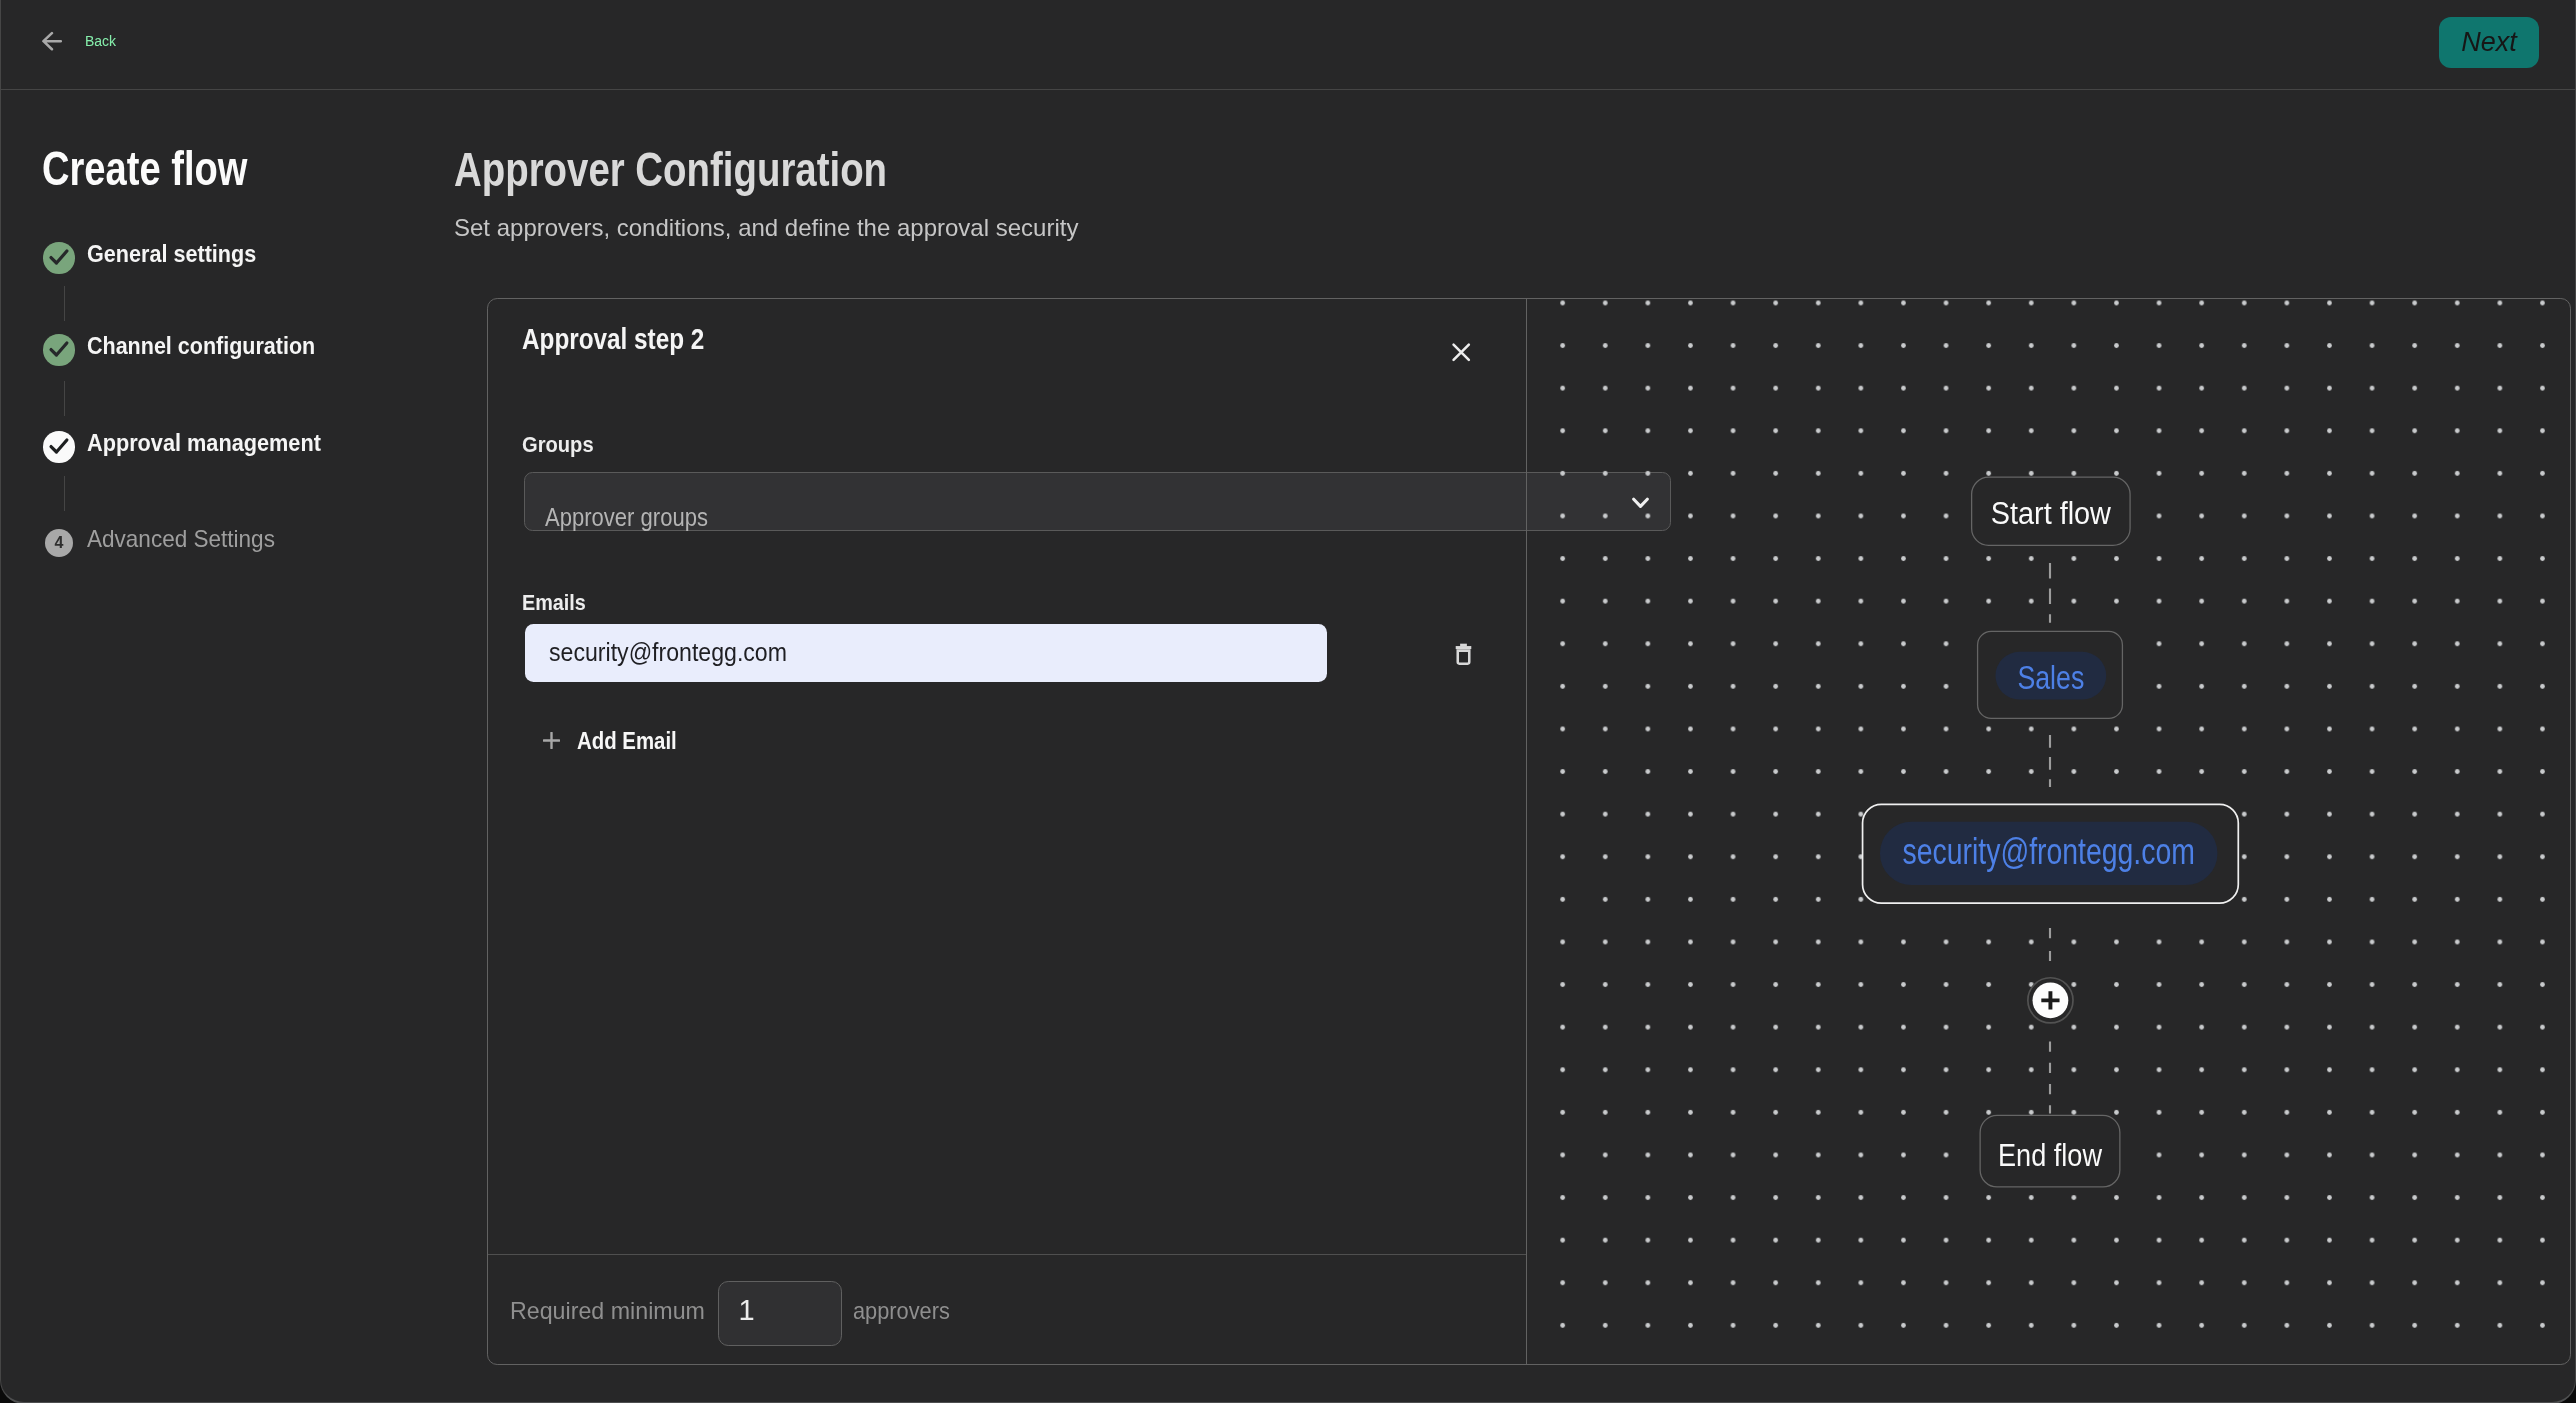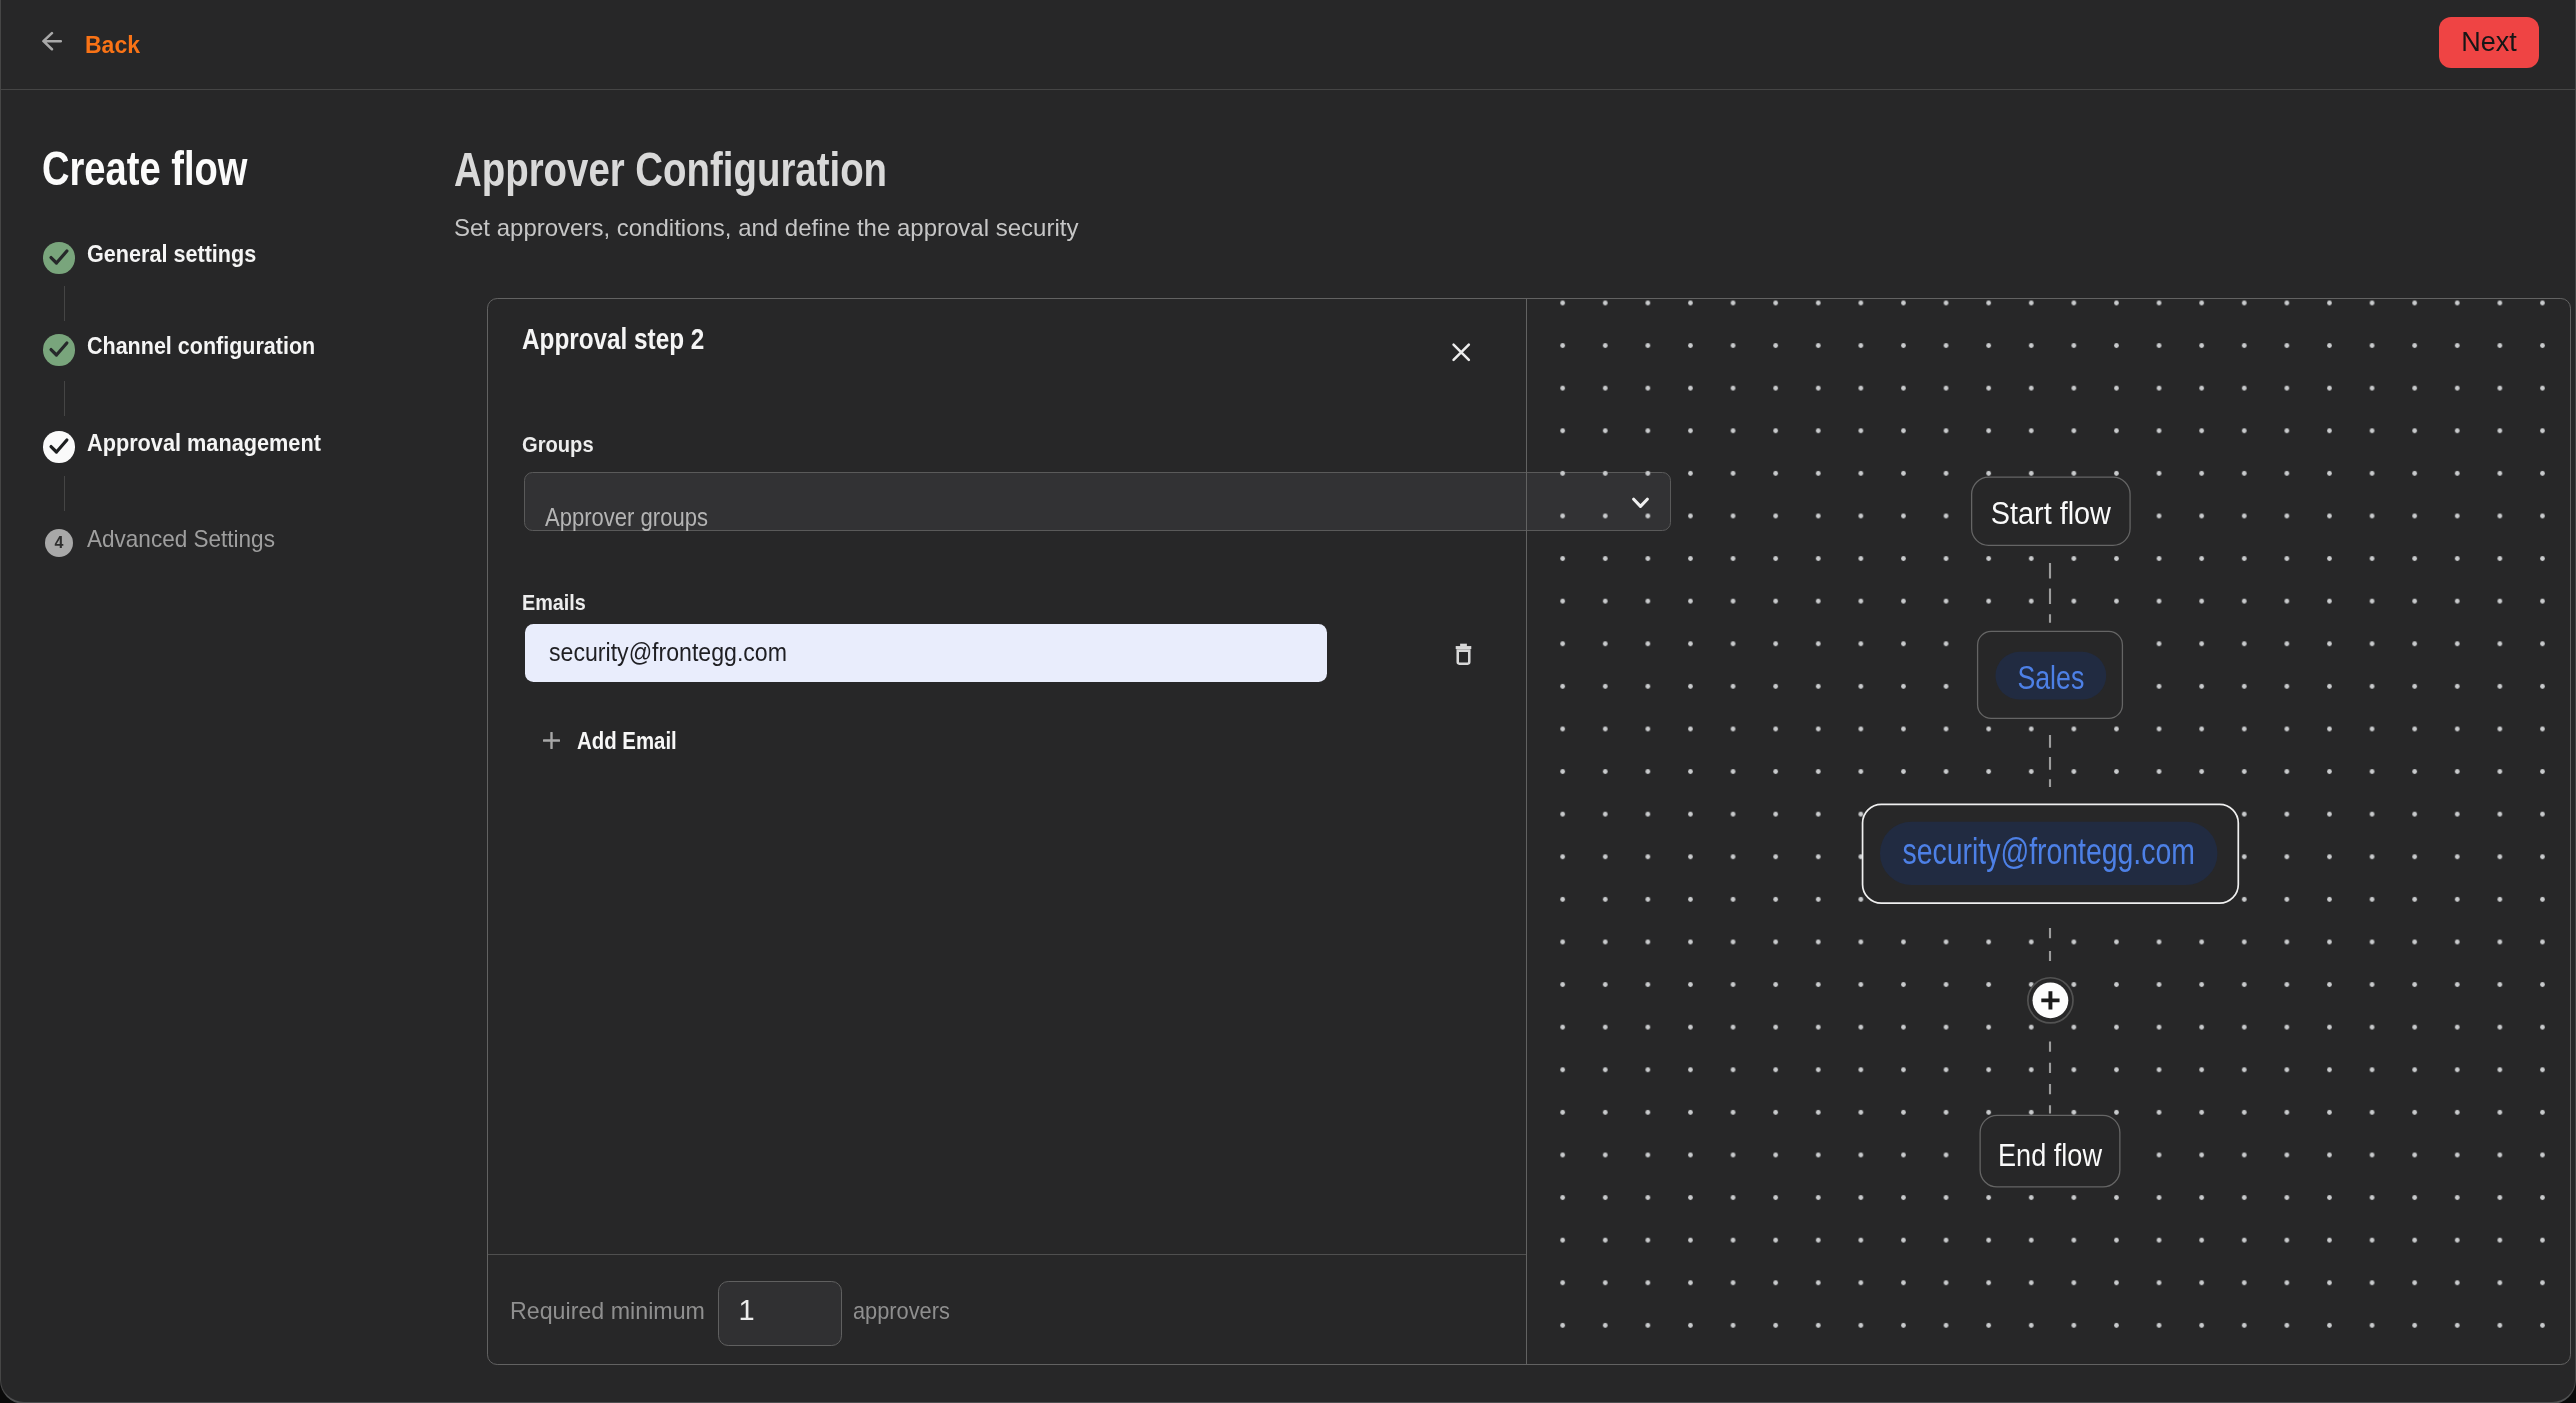--- a/index.html
+++ b/index.html
@@ -2,42 +2,42 @@
 <html style="font-size:13.6px"><head>
 <meta charset="utf-8">
 <style>
   * { margin:0; padding:0; box-sizing:border-box; }
   html,body { width:2576px; height:1404px; overflow:hidden; background:#0a0a0a; font-family:"Liberation Sans", sans-serif; }
   #win { position:absolute; left:0; top:0; width:2576px; height:1404px;
          background:#272728; border-left:1.7px solid #464646; border-right:1.7px solid #464646;
          border-bottom:2.6px solid #4e4f50; border-radius:0 0 24px 24px; overflow:hidden; }
   .t { position:absolute; white-space:nowrap; line-height:1; transform-origin:0 0; }
   #topbar { position:absolute; left:0; top:0; width:100%; height:90px; border-bottom:0.9px solid #454545; }
-  #nextbtn { position:absolute; left:2438px; top:17px; width:100px; height:51px; background:#ef4444; border-radius:12px;
-             display:flex; align-items:center; justify-content:center; }
+  #nextbtn { position:absolute; left:2438px; top:17px; width:100px; height:51px; background:#0f766e; border-radius:12px;
+             display:flex; align-items:center; justify-content:center;font-style:italic; }
   #container { position:absolute; left:454px; top:298px; width:2084px; height:1067px;
                border:1.3px solid #626262; border-radius:10.2px;margin-left:32px; }
   .circ { position:absolute; border-radius:50%; display:flex; align-items:center; justify-content:center; }
   .vline { position:absolute; width:1.3px; background:#454545; left:63px; }
   #select { position:absolute; left:36px; top:173px; width:1147px; height:59px; background:#323234;
             border:1.3px solid #5a5a5a; border-radius:8.5px; display:flex; align-items:flex-end; }
   #emailinput { position:absolute; left:37px; top:325px; width:802px; height:58px; background:#e9edfc;
             border-radius:8.5px; display:flex; align-items:center; }
   #numinput { position:absolute; left:230px; top:982px; width:124px; height:65px; background:#303032;
             border:1.3px solid #606060; border-radius:10.2px; display:flex; align-items:center; }
   .sx { display:inline-block; transform-origin:0 50%; white-space:nowrap; line-height:1; }
 </style>
 </head>
 <body>
 <div id="win">
   <div id="topbar">
     <svg style="position:absolute;left:40px;top:31px" width="21" height="20.4" viewBox="0 0 24 24" fill="none" stroke="#a9a9a9" stroke-width="3" stroke-linecap="round" stroke-linejoin="round">
       <path d="M23 12 L3 12 M12.5 2.5 L2.5 12 L12.5 21.5"></path>
     </svg>
-    <span class="t" style="left:84px;top:34px;font-size:23px;font-weight:700;color:#f97316">Back</span>
+    <span class="t" style="left:84px;top:34px;font-size:14px;font-weight:400;color:#86efac">Back</span>
     <div id="nextbtn">
         <span style="font-size:27px;font-weight:400;color:#161616;line-height:1">Next</span>
       </div>
   </div>
 
   <span class="t" style="left:41px;top:144px;font-size:49px;font-weight:700;color:#fbfbfb;transform:scaleX(0.7776)">Create flow</span>
 
   <div class="circ" style="left:42px;top:242px;width:31.5px;height:31.5px;background:#79a57c">
     <svg width="22" height="22" viewBox="0 0 26 26" fill="none" stroke="#26282a" stroke-width="3.8" stroke-linecap="round" stroke-linejoin="round">
         <path d="M3.6 12.5 L10 18.9 L22.3 4.8"></path>

